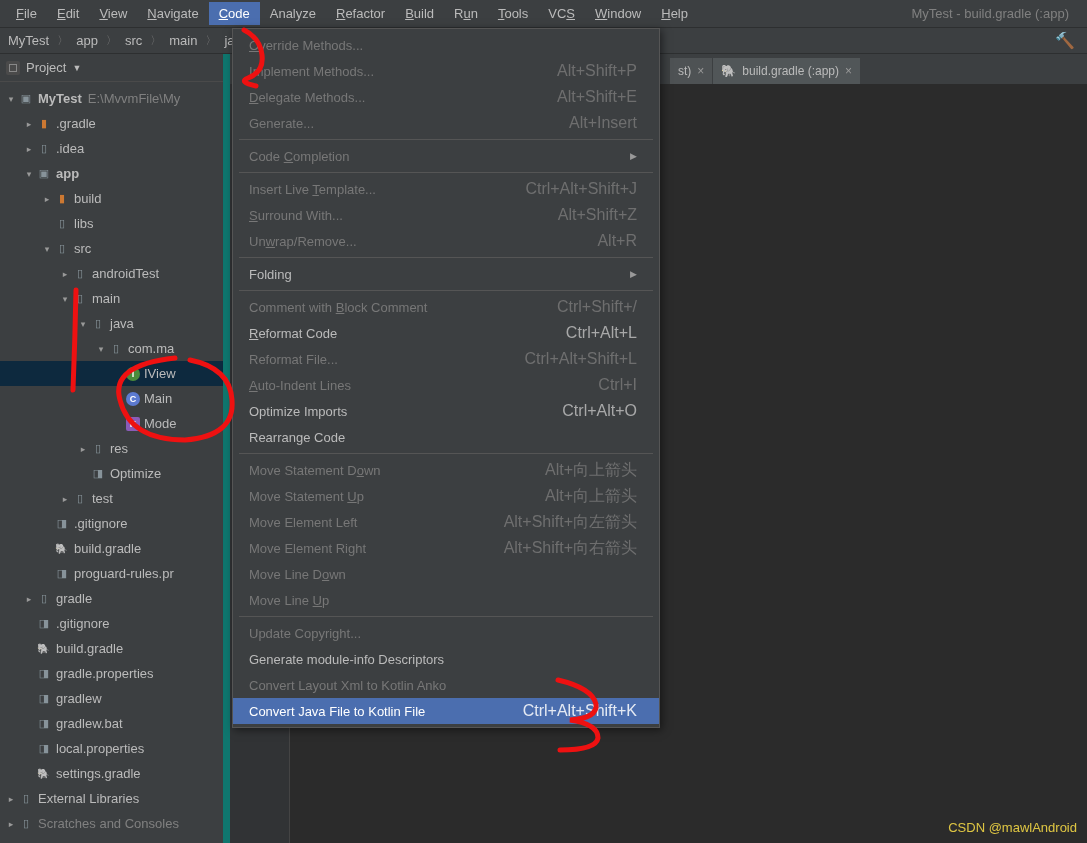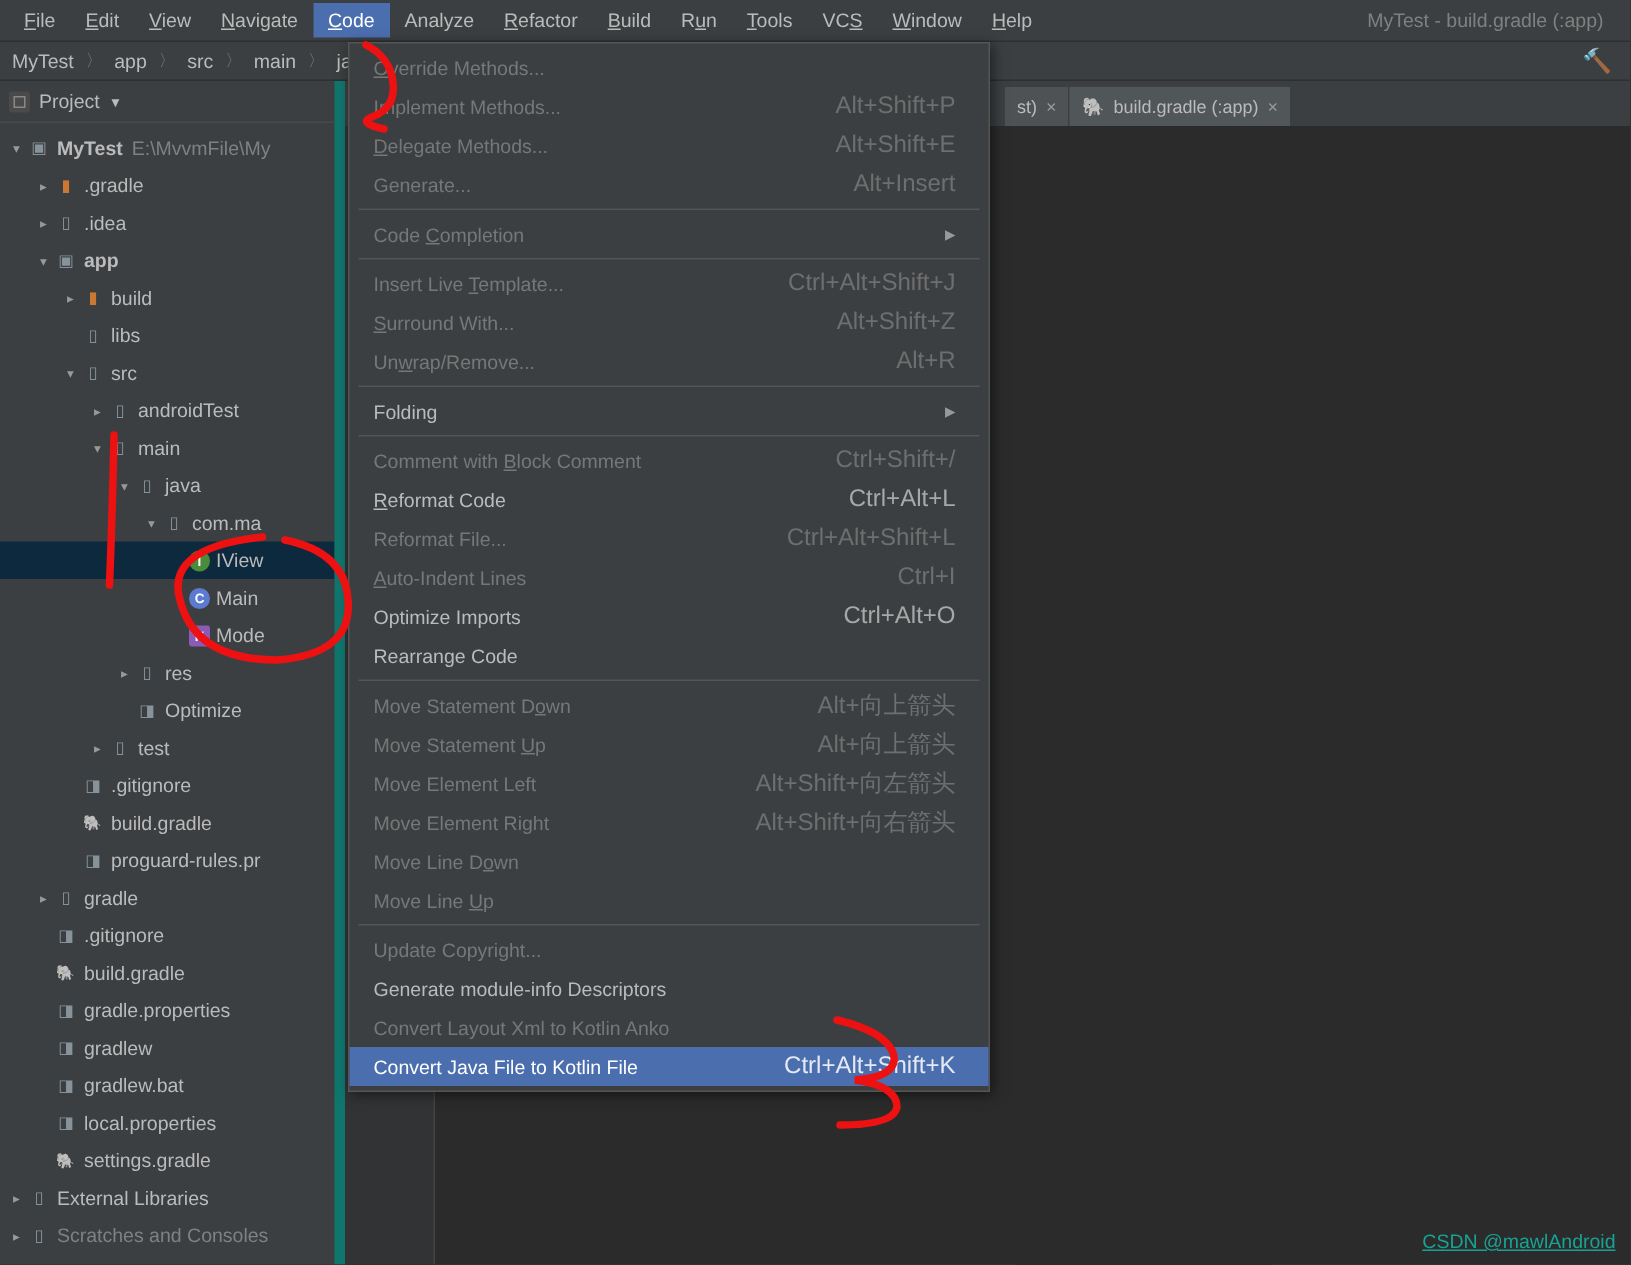--- a/index.html
+++ b/index.html
@@ -80,21 +80,21 @@
   .popup .pi{display:flex;align-items:center;height:26px;padding:0 22px 0 16px;color:var(--text);}
   .popup .pi.disabled{color:#777;}
   .popup .pi.hover{background:var(--menu-hover);color:#fff;}
   .popup .pi .lbl{flex:1;}
   .popup .pi .sc{color:inherit;opacity:.85;font-size:16px;}
   .popup .pi .sub{font-size:9px;color:#999;}
   .popup .pi u{text-decoration:underline;}
   .popup hr{border:none;border-top:1px solid #555;margin:3px 6px;}
   
   .anno{position:absolute;top:0;left:0;pointer-events:none;z-index:50;}
-  .watermark{position:absolute;right:10px;bottom:8px;color:#14b8a6;font-size:13px;z-index:60;opacity:.85;text-decoration:underline;}
+  .watermark{position:absolute;right:10px;bottom:8px;color:#fde047;font-size:13px;z-index:60;opacity:.85;}
 </style>
 </head>
 <body>
 
 <div class="menubar" id="menubar">
   <span class="mi"><u>F</u>ile</span>
     <span class="mi"><u>E</u>dit</span>
     <span class="mi"><u>V</u>iew</span>
     <span class="mi"><u>N</u>avigate</span>
     <span class="mi active"><u>C</u>ode</span>

